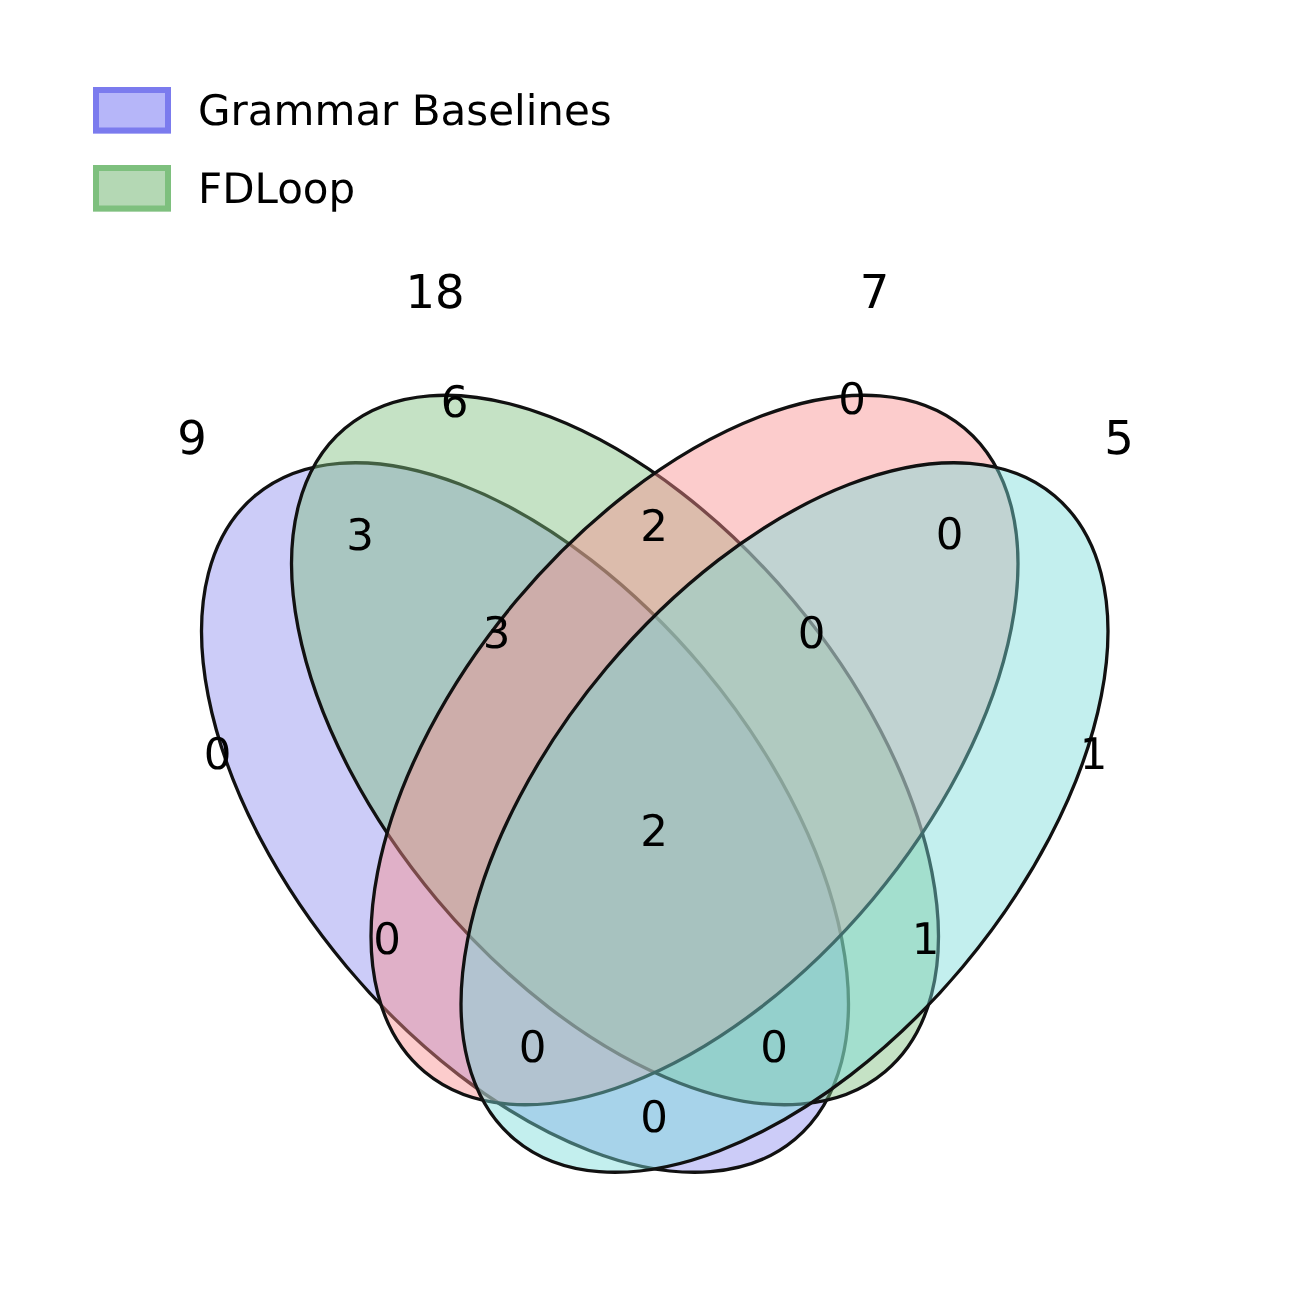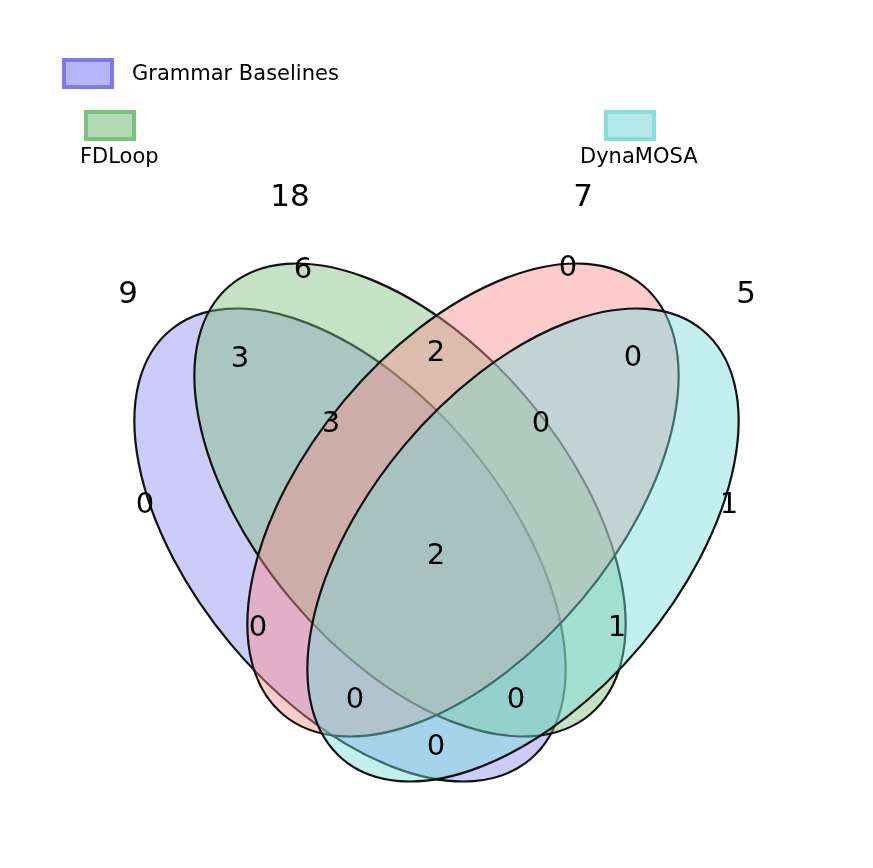--- a/index.html
+++ b/index.html
@@ -29,33 +29,33 @@
     height: 160px;
   }
   .legend-entry {
     position: absolute;
     display: flex;
     align-items: center;
   }
   .legend-entry.col0 { left: 62px; }
   .legend-entry.col1 { left: 562px; }
   .legend-entry.row0 { top: 58px; }
-  .legend-entry.row1 { top: 110px; flex-direction: column; }
+  .legend-entry.row1 { top: 110px; }
 
   .swatch {
     width: 52px;
     height: 31px;
     box-sizing: border-box;
     border-width: 4px;
     border-style: solid;
     flex: 0 0 auto;
   }
   .legend-label {
     margin-left: 18px;
-    font-size: 21px;
+    font-size: 28px;
     line-height: 31px;
     color: #000000;
     white-space: nowrap;
     font-family: "DejaVu Sans", sans-serif;
   }
 
   
   .venn-wrap {
     position: absolute;
     left: 0;
@@ -93,24 +93,20 @@
       <span class="swatch" style="background: rgb(182, 182, 249); border-color: rgb(123, 123, 238);"></span>
       <span class="legend-label">Grammar Baselines</span>
     </div>
 
     <div class="legend-entry col0 row1">
       <span class="swatch" style="background: rgb(180, 216, 180); border-color: rgb(126, 192, 126);"></span>
       <span class="legend-label">FDLoop</span>
     </div>
 
 
-    <div class="legend-entry col1 row1">
-      <span class="swatch" style="background: rgb(180, 233, 233); border-color: rgb(134, 222, 221);"></span>
-      <span class="legend-label">DynaMOSA</span>
-    </div>
 
   </div>
 
   <div class="venn-wrap">
     <svg class="venn" viewBox="0 0 873 718" xmlns="http://www.w3.org/2000/svg">
 
       <g>
         <ellipse class="ell" cx="350" cy="395" rx="155" ry="280" transform="rotate(-40 350 395)" fill-opacity="0.45" fill="#8f8ff0"></ellipse>
         <ellipse class="ell" cx="410" cy="350" rx="155" ry="280" transform="rotate(-40 410 350)" fill-opacity="0.45" fill="#7fbf7f"></ellipse>
         <ellipse class="ell" cx="463" cy="350" rx="155" ry="280" transform="rotate(40 463 350)" fill-opacity="0.45" fill="#f98f8f"></ellipse>

